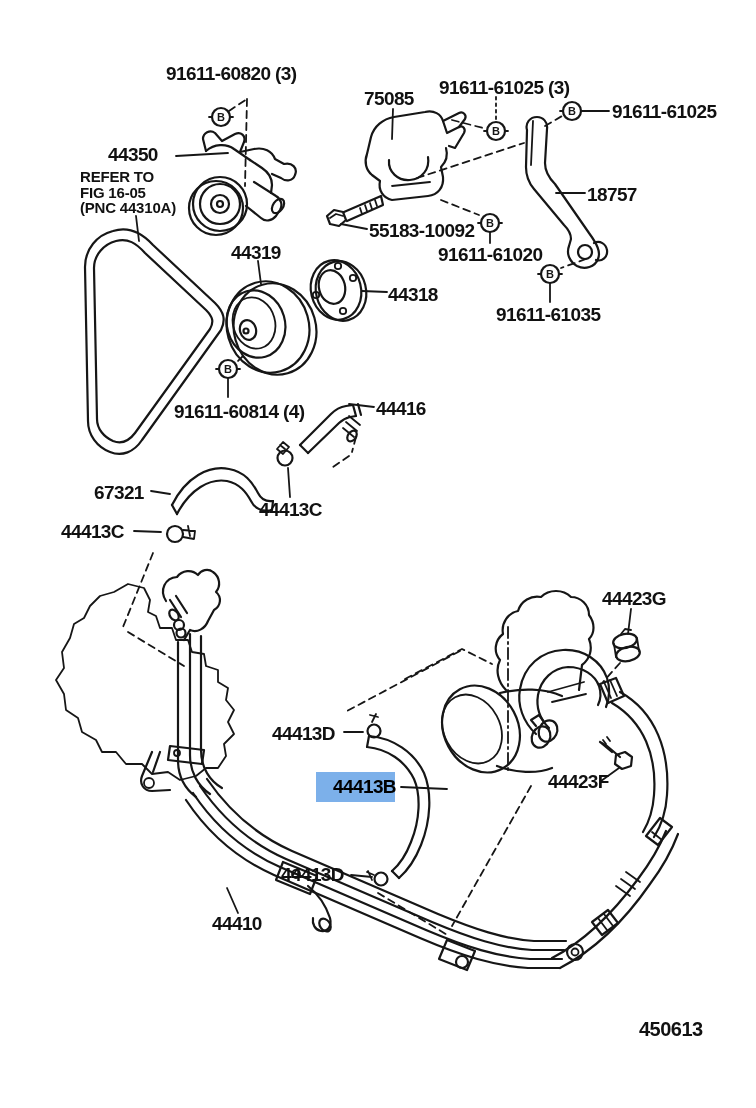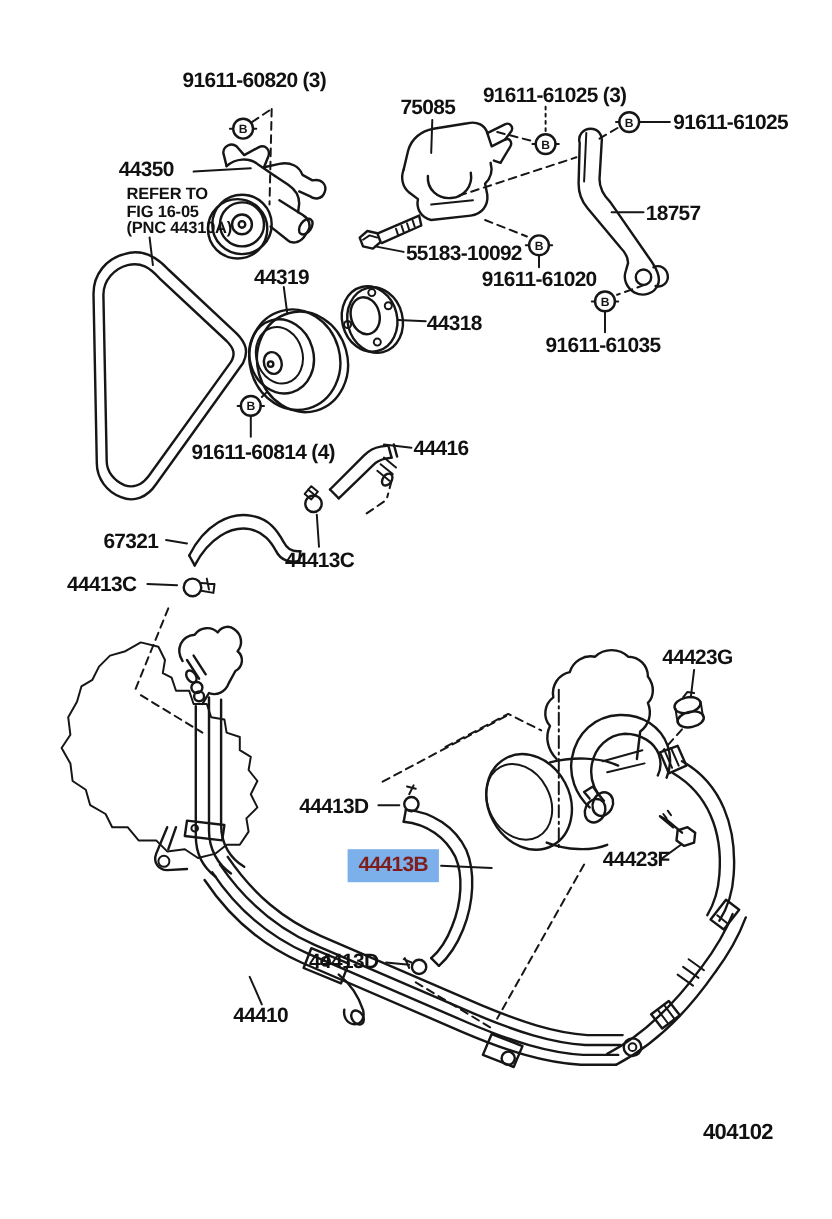--- a/index.html
+++ b/index.html
@@ -7,21 +7,21 @@
          font-family:"Liberation Sans",sans-serif;}
   #art{position:absolute;left:0;top:0;}
   .ln{fill:none;stroke:#161616;stroke-width:2.2;stroke-linecap:round;stroke-linejoin:round;}
   .thin{stroke-width:1.8;}
   .dash{stroke-dasharray:7 5;}
   .dot{stroke-dasharray:2.5 4;}
   .dashdot{stroke-dasharray:11 4 2 4;}
   .lbl{position:absolute;white-space:nowrap;color:#111;font-weight:700;font-size:19px;
        letter-spacing:-0.6px;line-height:1;}
   .note{position:absolute;color:#111;font-weight:700;font-size:15px;line-height:15.5px;
-        letter-spacing:-0.2px;white-space:nowrap;margin-left:35px;}
+        letter-spacing:-0.2px;white-space:nowrap;}
   .hl{position:absolute;display:flex;align-items:center;justify-content:center;
       font-weight:700;font-size:19px;letter-spacing:-0.6px;}
   .figcode{position:absolute;font-weight:700;font-size:20px;color:#111;letter-spacing:-0.5px;}
   .bsym{font:700 11px "Liberation Sans",sans-serif;fill:#161616;}
 </style>
 </head>
 <body>
 
 <div id="stage">
 
@@ -296,19 +296,19 @@
 <div class="lbl" style="left:496px;top:305px">91611-61035</div>
 <div class="lbl" style="left:231px;top:243px">44319</div>
 <div class="lbl" style="left:388px;top:285px">44318</div>
 <div class="lbl" style="left:174px;top:402px">91611-60814 (4)</div>
 <div class="lbl" style="left:376px;top:399px">44416</div>
 <div class="lbl" style="left:94px;top:483px">67321</div>
 <div class="lbl" style="left:259px;top:500px">44413C</div>
 <div class="lbl" style="left:61px;top:522px">44413C</div>
 <div class="lbl" style="left:602px;top:589px">44423G</div>
 <div class="lbl" style="left:272px;top:724px">44413D</div>
-<div class="hl" style="left: 316px; top: 772px; width: 83px; height: 30px; background: rgb(124, 176, 234); color: #7f1d1d;">44413B</div>
+<div class="hl" style="left: 316px; top: 772px; width: 61px; height: 30px; background: rgb(124, 176, 234); color: #000000; padding-left: 18px;">44413B</div>
 <div class="lbl" style="left:548px;top:772px">44423F</div>
 <div class="lbl" style="left:281px;top:865px">44413D</div>
 <div class="lbl" style="left:212px;top:914px">44410</div>
-<div class="figcode" style="left:639px;top:1018px">404102</div>
+<div class="figcode" style="left:639px;top:1018px">450613</div>
 
 </div>
 
 </body></html>

